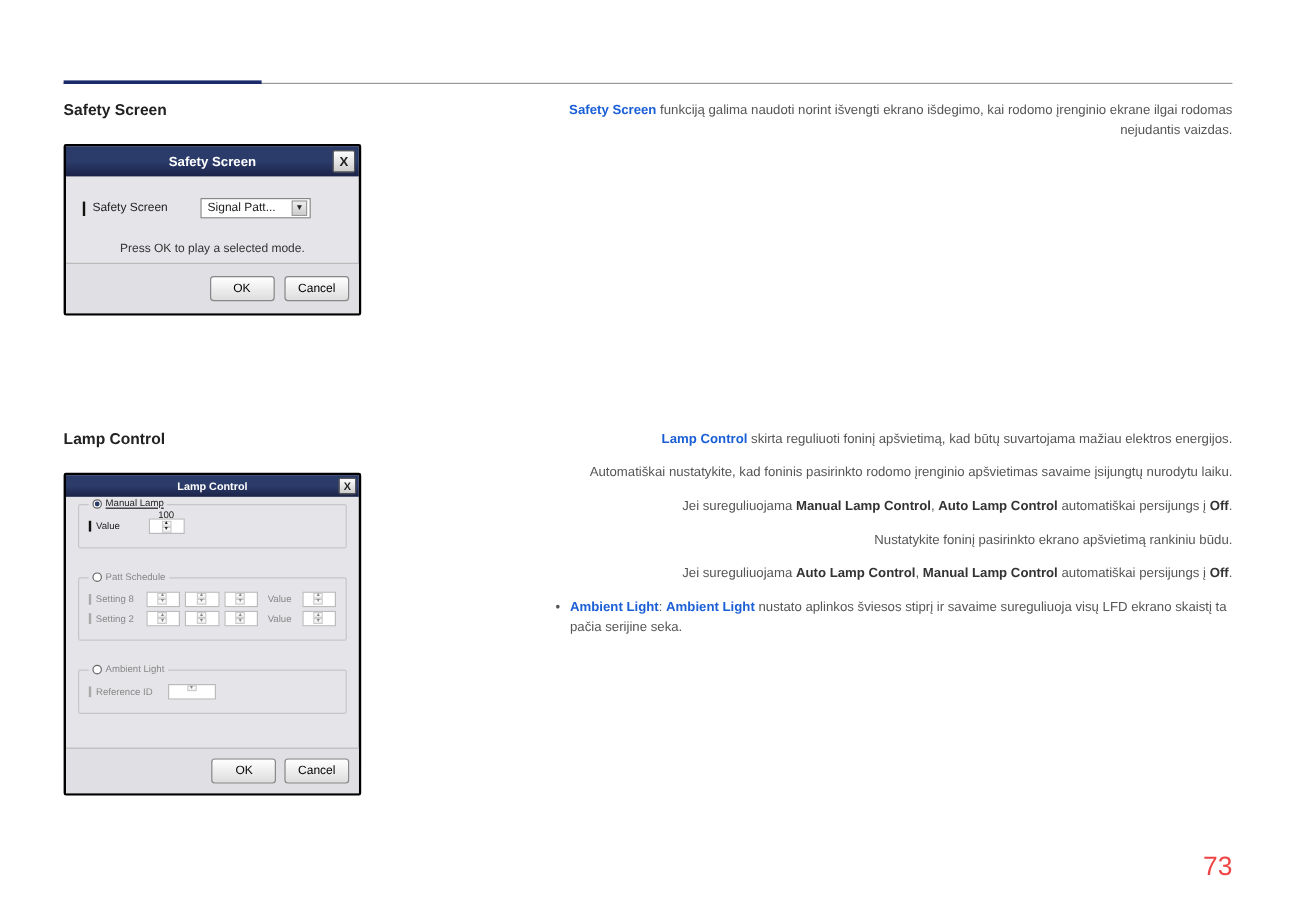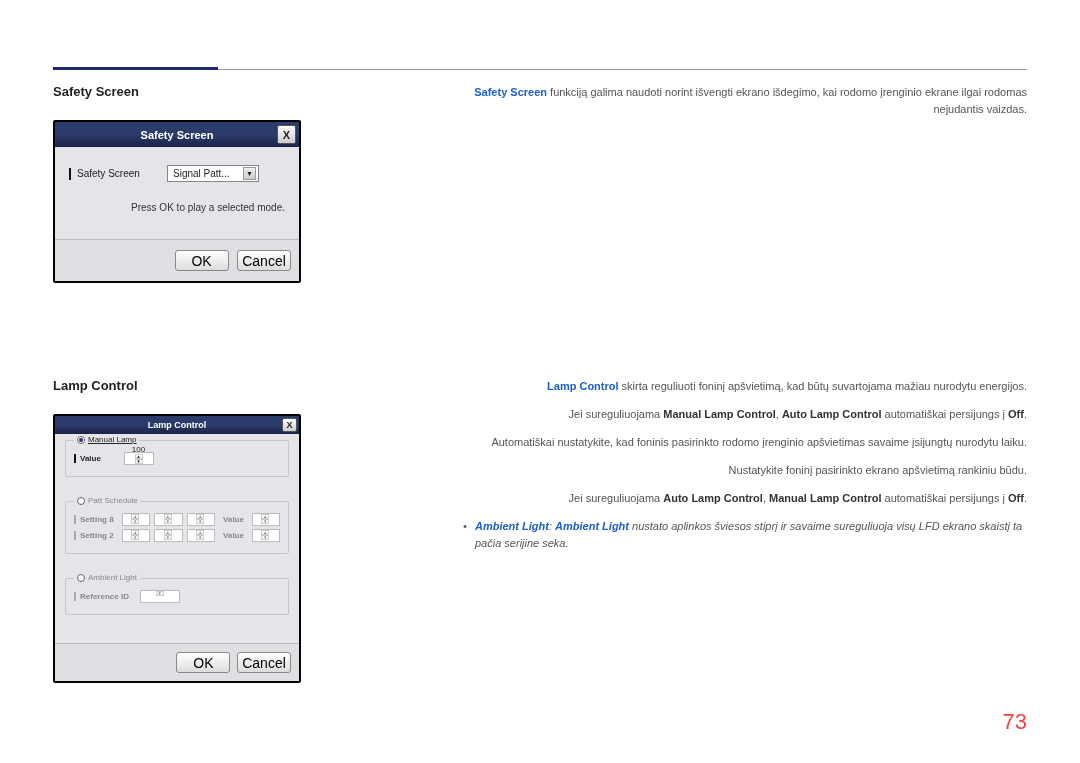--- a/index.html
+++ b/index.html
@@ -32,21 +32,21 @@
     right: 53px;
   }
   .section { display: flex; margin-bottom: 95px; }
   .left-col { width: 248px; margin-right: 148px; flex-shrink: 0; }
   .right-col { flex: 1; font-size: 11px; color: #555; line-height: 1.55; }
   .section-title { font-size: 13px; font-weight: 700; color: #222; margin-bottom: 21px; }
   .right-col .hl { color: #1a5fd6; font-weight: 700; }
   .right-col .hlb { font-weight: 700; color: #333; }
   .right-col p { margin-bottom: 11px; text-align: right; }
   .right-col ul { list-style: none; margin-left: 14px; }
-  .right-col li { position: relative; padding-left: 12px; margin-bottom: 6px; font-style: italic; }
+  .right-col li { position: relative; padding-left: 12px; margin-bottom: 6px; }
   .right-col li::before { content: "•"; position: absolute; left: 0; color: #555; }
 
   
   .ss-dialog {
     width: 248px;
     border: 2px solid #000;
     border-radius: 2px;
     background: #e5e5e9;
     font-family: Tahoma, Arial, sans-serif;
   }
@@ -95,26 +95,26 @@
   .ss-row .sel .arr {
     width: 13px;
     height: 13px;
     background: linear-gradient(to bottom,#eee,#ccc);
     border: 1px solid #999;
     display: flex;
     align-items: center;
     justify-content: center;
     font-size: 7px;
   }
-  .ss-body .hint { text-align: right; margin-bottom: 20px; color: #333; }
+  .ss-body .hint { text-align: center; color: #333; }
   .ss-btns { border-top: 1px solid #bbb; padding: 10px 8px; text-align: right; background: #e0e0e4; }
   .ss-btns button, .lc-btns button {
     width: 54px;
     height: 21px;
-    font-size: 14px;
+    font-size: 10px;
     border: 1px solid #888;
     background: linear-gradient(to bottom,#fff,#ddd);
     border-radius: 3px;
     margin-left: 4px;
   }
 
   
   .lc-dialog {
     width: 248px;
     border: 2px solid #000;
@@ -152,21 +152,21 @@
   }
   .lc-body { padding: 6px 10px 4px 10px; }
   .lc-group { border: 1px solid #c5c5cc; border-radius: 2px; padding: 8px 8px; margin-bottom: 24px; position: relative; }
   .lc-group .gtitle { position: absolute; top: -6px; left: 8px; background: #e5e5e9; padding: 0 3px; font-size: 8px; display: flex; align-items: center; gap: 3px; }
   .radio { width: 8px; height: 8px; border: 1px solid #666; border-radius: 50%; display: inline-flex; align-items: center; justify-content: center; background: #fff; }
   .radio.on::after { content: ""; width: 4px; height: 4px; background: #2b3b6a; border-radius: 50%; }
   .lc-row { display: flex; align-items: center; gap: 4px; margin: 3px 0; color: #888; }
   .lc-row.active { color: #222; }
   .lc-row .rbar { width: 2px; height: 9px; background: #aaa; }
   .lc-row.active .rbar { background: #111; }
-  .lc-row .rlbl { width: 40px; font-size: 8px; font-weight: bold; }
+  .lc-row .rlbl { width: 40px; font-size: 8px; }
   .sp { width: 30px; height: 13px; border: 1px solid #bbb; background: #fff; display: flex; align-items: center; justify-content: flex-end; padding-right: 1px; flex-direction: column; }
   .sp .spt { flex: 1; text-align: center; font-size: 8px; }
   .sp .sparr { width: 8px; height: 11px; display: flex; flex-direction: column; }
   .sp .sparr span { width: 8px; height: 5px; border: 1px solid #ccc; background: linear-gradient(to bottom,#fff,#eee); font-size: 5px; line-height: 3px; text-align: center; }
   .lc-btns { border-top: 1px solid #bbb; padding: 8px 8px; text-align: right; background: #e0e0e4; }
 
   .page-num {
     position: absolute;
     bottom: 28px;
     right: 53px;
@@ -339,26 +339,26 @@
         </div>
         <div class="lc-btns">
           <button>OK</button>
           <button>Cancel</button>
         </div>
       </div>
     </div>
 
     <div class="right-col">
       <p>
-        <span class="hl">Lamp Control</span><span> skirta reguliuoti foninį apšvietimą, kad būtų suvartojama mažiau nurodytu energijos.</span>
+        <span class="hl">Lamp Control</span><span> skirta reguliuoti foninį apšvietimą, kad būtų suvartojama mažiau elektros energijos.</span>
       </p>
+      <p>Automatiškai nustatykite, kad foninis pasirinkto rodomo įrenginio apšvietimas savaime įsijungtų nurodytu laiku.</p>
       <p>
         <span>Jei sureguliuojama </span><span class="hlb">Manual Lamp Control</span><span>, </span><span class="hlb">Auto Lamp Control</span><span> automatiškai persijungs į </span><span class="hlb">Off</span>.
       </p>
-      <p>Automatiškai nustatykite, kad foninis pasirinkto rodomo įrenginio apšvietimas savaime įsijungtų nurodytu laiku.</p>
       <p>Nustatykite foninį pasirinkto ekrano apšvietimą rankiniu būdu.</p>
       <p>
         <span>Jei sureguliuojama </span><span class="hlb">Auto Lamp Control</span><span>, </span><span class="hlb">Manual Lamp Control</span><span> automatiškai persijungs į </span><span class="hlb">Off</span>.
       </p>
       <ul>
         <li>
           <span class="hl">Ambient Light</span><span>: </span><span class="hl">Ambient Light</span><span> nustato aplinkos šviesos stiprį ir savaime sureguliuoja visų LFD ekrano skaistį ta pačia serijine seka.</span>
         </li>
       </ul>
     </div>

